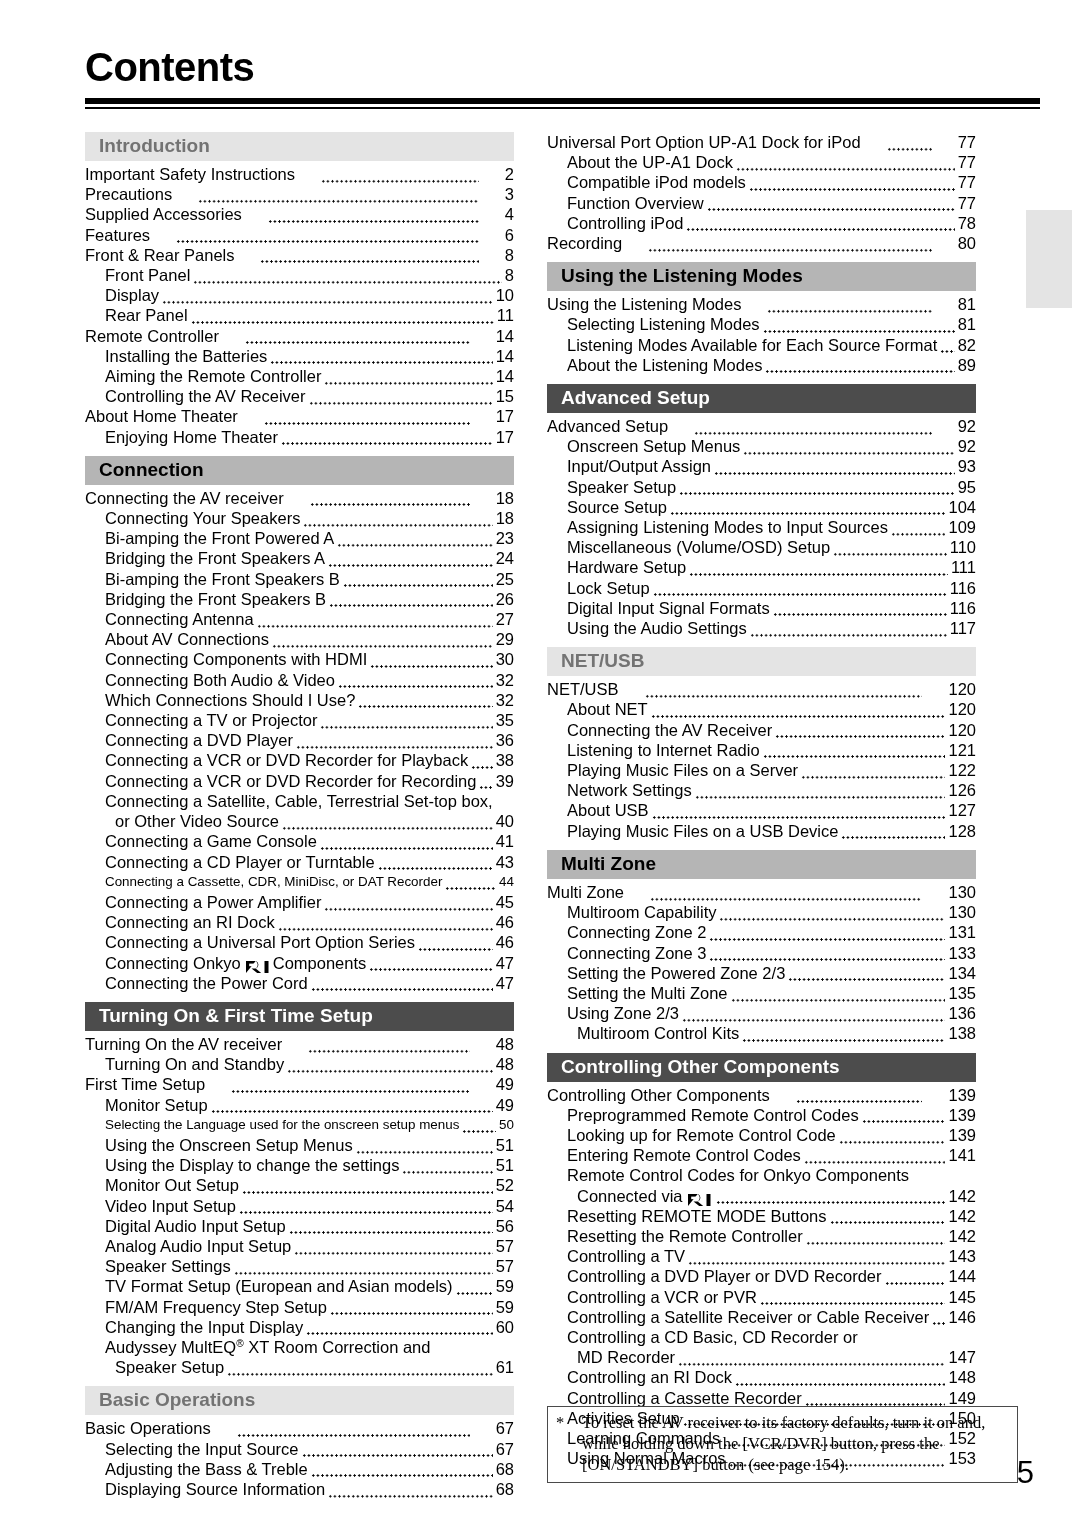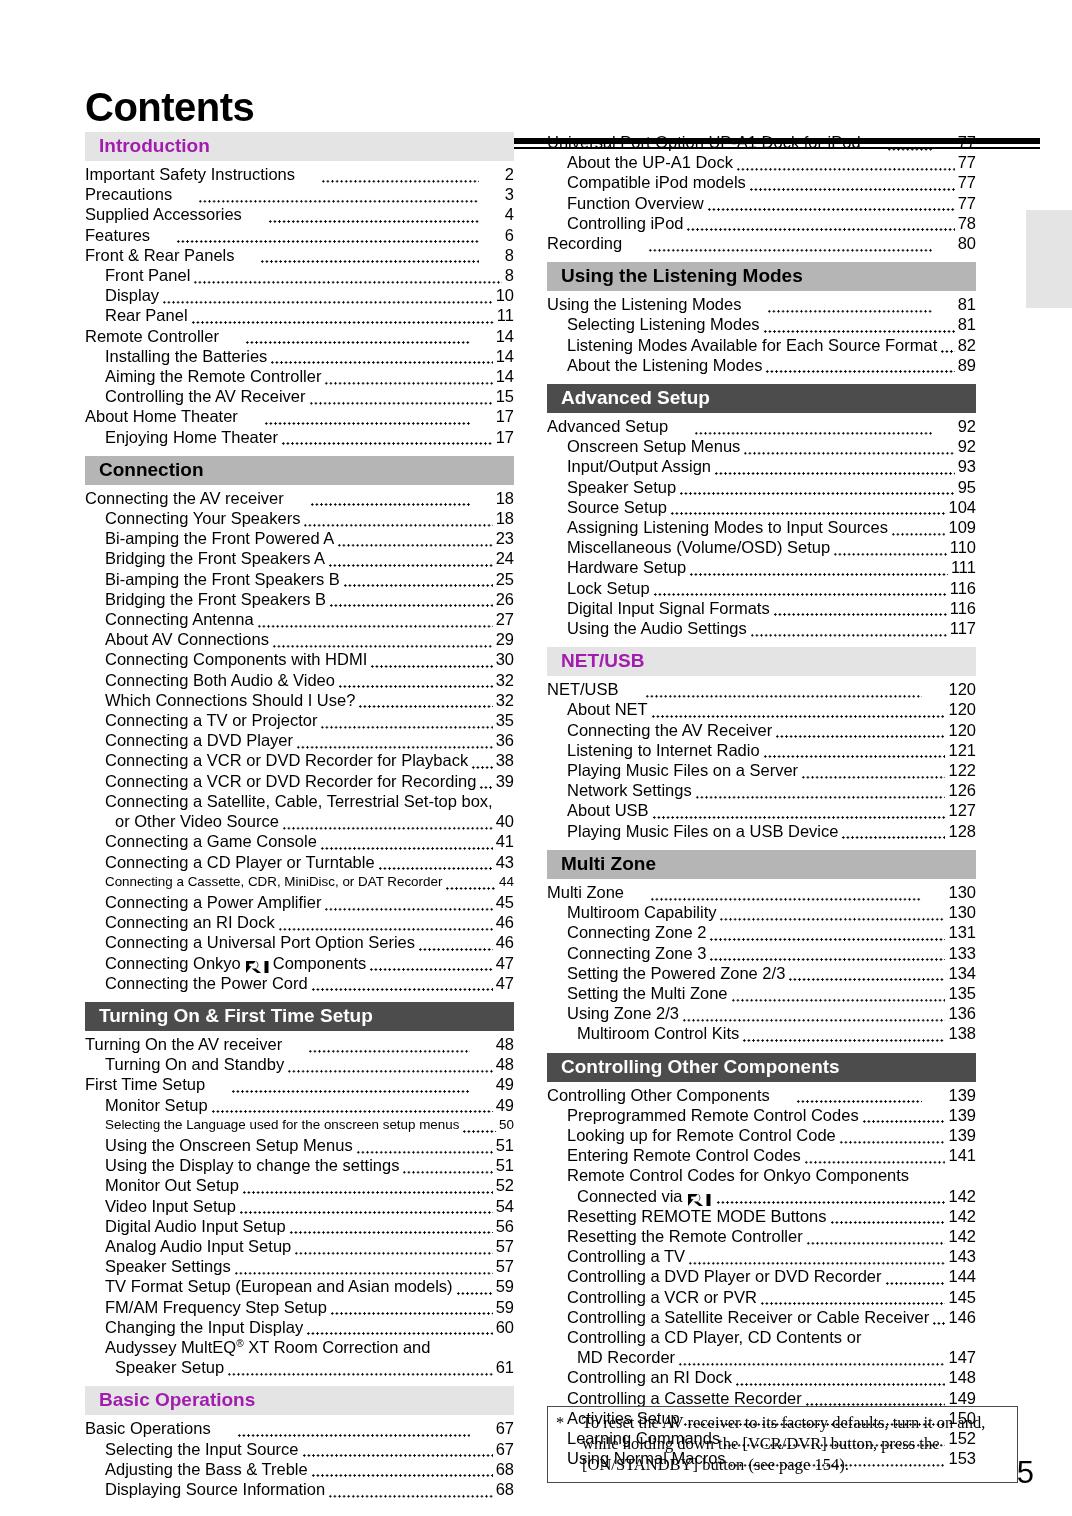--- a/index.html
+++ b/index.html
@@ -32,21 +32,20 @@
     height: 98px;
     background: #e4e4e4;
   }
 
   
   .title-block {
     position: absolute;
     left: 85px;
     top: 44px;
     width: 955px;
-    margin-top: 40px;
   }
   .page-title {
     font-size: 40px;
     font-weight: bold;
     letter-spacing: -0.5px;
     line-height: 46px;
     margin: 0;
   }
   .rule-thick {
     margin-top: 8px;
@@ -74,21 +73,21 @@
   }
 
   
   .sec-head {
     font-size: 19px;
     font-weight: bold;
     padding: 3px 0 4px 14px;
     line-height: 22px;
     margin-bottom: 3px;
   }
-  .sec-head.light { background: #e4e4e4; color: #a21caf; }
+  .sec-head.light { background: #e4e4e4; color: #737373; }
   .sec-head.medium { background: #b5b5b5; color: #000; }
   .sec-head.dark { background: #4c4c4c; color: #fff; }
   .sec-head.spaced { margin-top: 9px; }
 
   
   .toc {
     margin: 0;
     padding: 0;
     list-style: none;
   }
@@ -764,21 +763,21 @@
             <span class="label">Controlling a VCR or PVR</span>
             <span class="leader"></span>
             <span class="pnum">145</span>
           </div>
           <div class="entry lvl2">
             <span class="label">Controlling a Satellite Receiver or Cable Receiver</span>
             <span class="leader"></span>
             <span class="pnum">146</span>
           </div>
           <div class="entry wrap-first lvl2">
-            <span class="label">Controlling a CD Player, CD Contents or</span>
+            <span class="label">Controlling a CD Basic, CD Recorder or</span>
           </div>
           <div class="entry cont">
             <span class="label">MD Recorder</span>
             <span class="leader"></span>
             <span class="pnum">147</span>
           </div>
           <div class="entry lvl2">
             <span class="label">Controlling an RI Dock</span>
             <span class="leader"></span>
             <span class="pnum">148</span>

